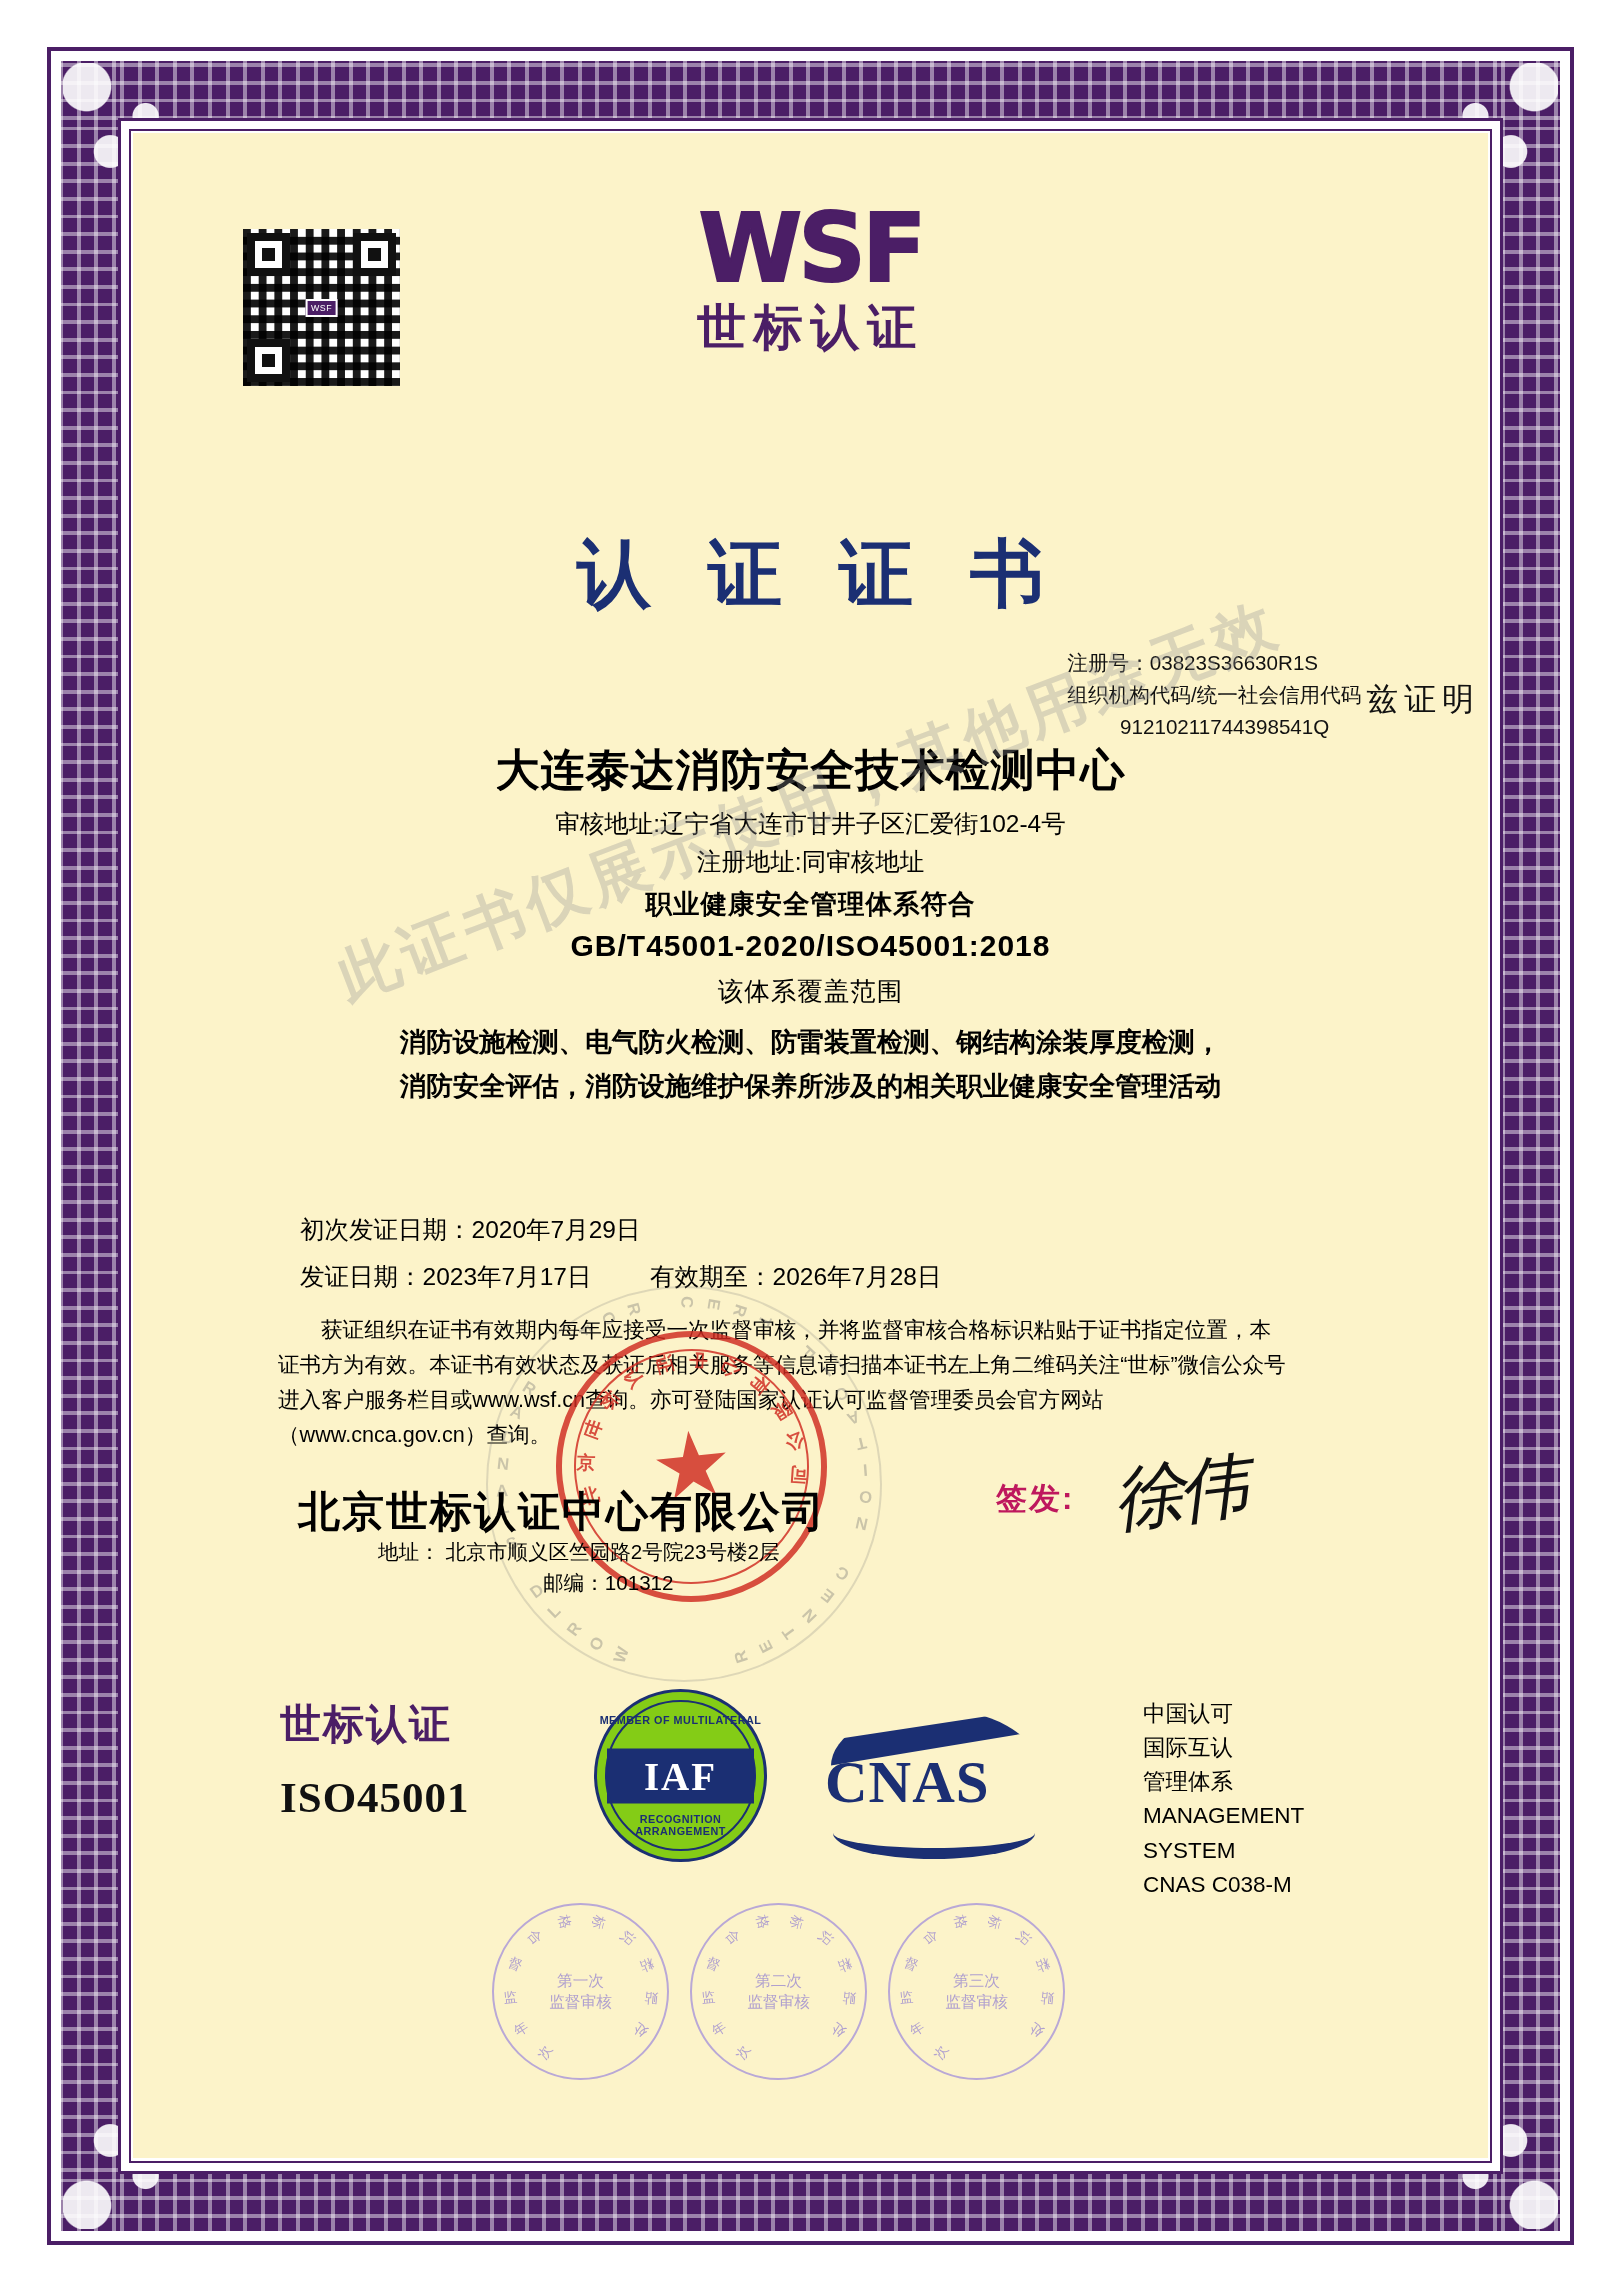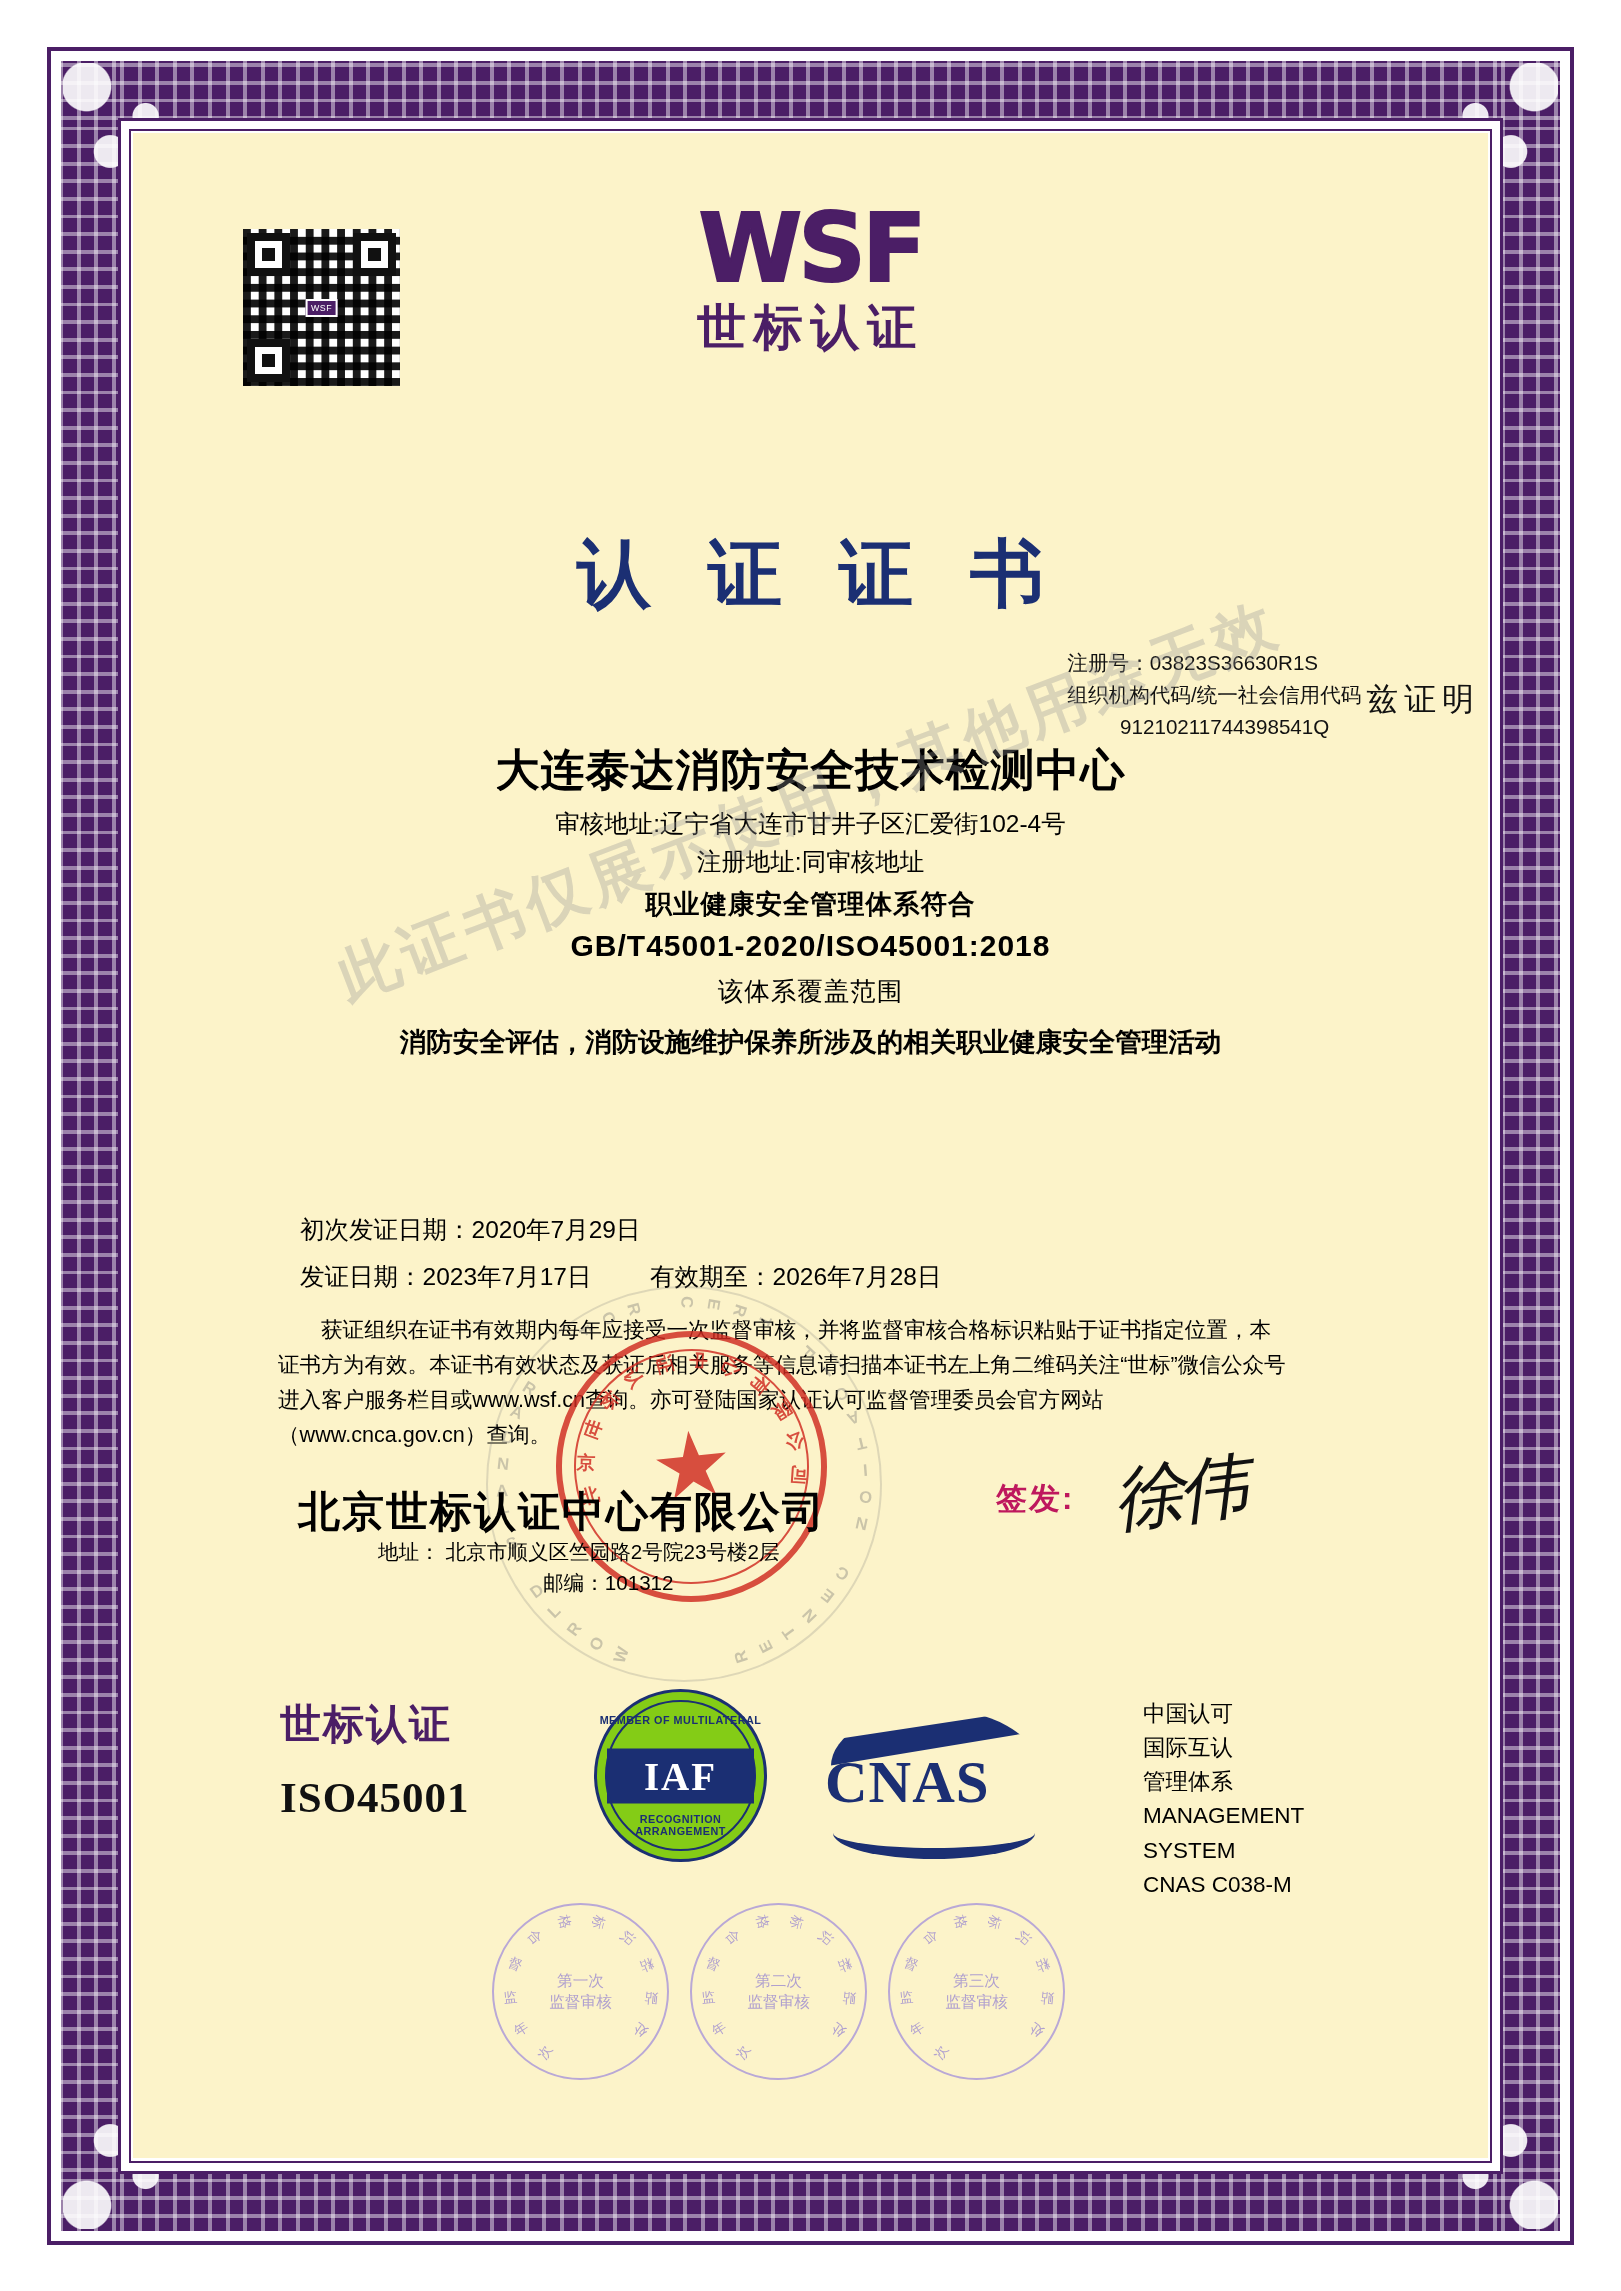--- a/index.html
+++ b/index.html
@@ -608,20 +608,21 @@
 
     <div class="addr-lines">
       <div>审核地址:辽宁省大连市甘井子区汇爱街102-4号</div>
       <div>注册地址:同审核地址</div>
     </div>
 
     <div class="conform">职业健康安全管理体系符合</div>
     <div class="standard">GB/T45001-2020/ISO45001:2018</div>
     <div class="scope-label">该体系覆盖范围</div>
     <div class="scope-text">
+      <div>消防设施检测、电气防火检测、防雷装置检测、钢结构涂装厚度检测，</div>
       <div>消防安全评估，消防设施维护保养所涉及的相关职业健康安全管理活动</div>
     </div>
 
     <div class="date-first">
       <span>初次发证日期：</span><span>2020年7月29日</span>
     </div>
     <div class="date-issue">
       <span>发证日期：</span><span>2023年7月17日</span>
       <span style="display:inline-block;width:45px"></span>
       <span>有效期至：</span><span>2026年7月28日</span>

